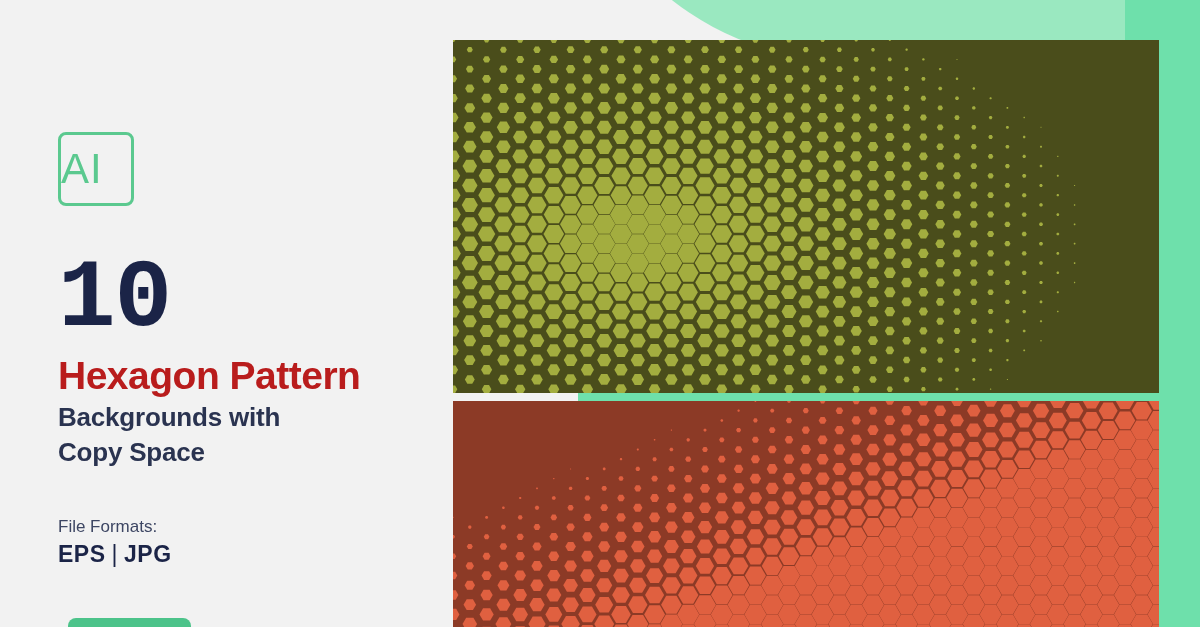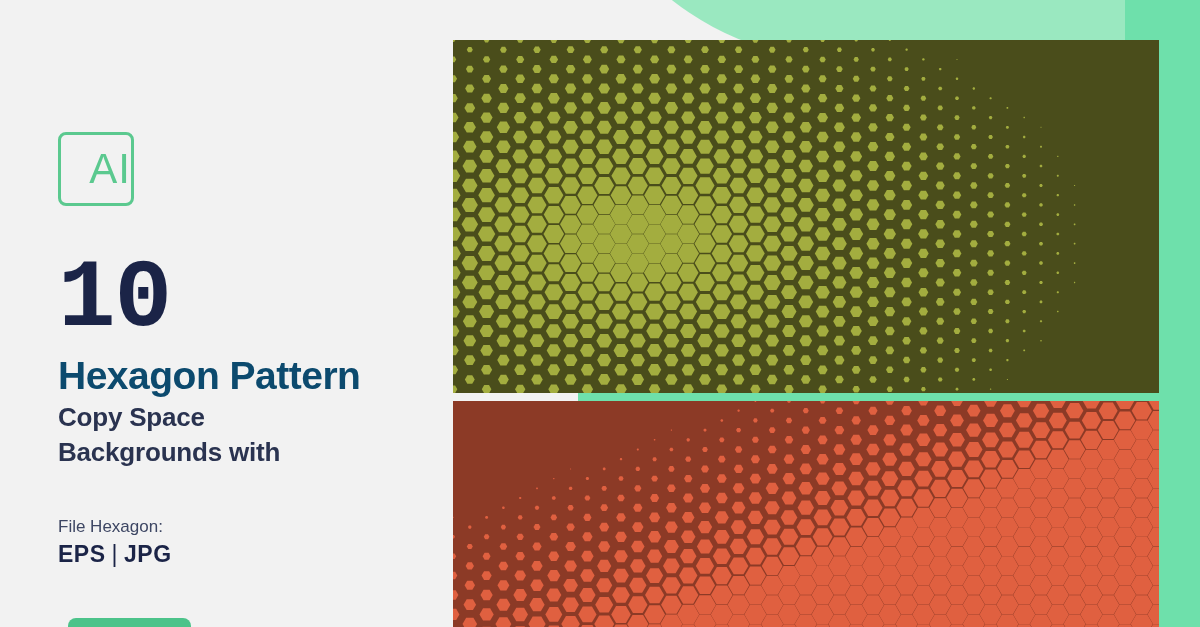--- a/index.html
+++ b/index.html
@@ -82,21 +82,21 @@
     position: absolute;
     left: 0;
     top: 132px;
     width: 76px;
     height: 74px;
     border: 3px solid #5bc98f;
     border-radius: 8px;
     box-sizing: border-box;
     display: flex;
     align-items: center;
-    justify-content: flex-end;
+    justify-content: flex-start;
   }
   .ai-badge-text {
     color: #5bc98f;
     font-size: 42px;
     font-weight: 300;
     letter-spacing: 1px;
     line-height: 1;
     font-family: "Liberation Sans", sans-serif;
   }
 
@@ -111,21 +111,21 @@
     letter-spacing: -1px;
     font-family: Liberation Mono, monospace;
   }
 
   .title-main {
     position: absolute;
     left: 0;
     top: 356px;
     font-size: 39px;
     font-weight: bold;
-    color: #0c4a6e;
+    color: #b91c1c;
     line-height: 1.05;
     letter-spacing: -0.5px;
     white-space: nowrap;
   }
 
   .title-sub {
     position: absolute;
     left: 0;
     top: 400px;
     font-size: 26px;
@@ -215,25 +215,25 @@
 
     <div class="ai-badge">
       <span class="ai-badge-text">AI</span>
     </div>
 
     <div class="count-number">10</div>
 
     <div class="title-main">Hexagon Pattern</div>
 
     <div class="title-sub">
+      <div>Backgrounds with</div>
       <div>Copy Space</div>
-      <div>Backgrounds with</div>
     </div>
 
-    <div class="formats-label">File Hexagon:</div>
+    <div class="formats-label">File Formats:</div>
 
     <div class="formats-value">
       <span>EPS</span><span class="sep">|</span><span>JPG</span>
     </div>
 
     <button class="cta-button"></button>
   </div>
 
   <div class="panel" id="panel-green">
     <svg id="svg-green" viewBox="0 0 706 353" preserveAspectRatio="none">

